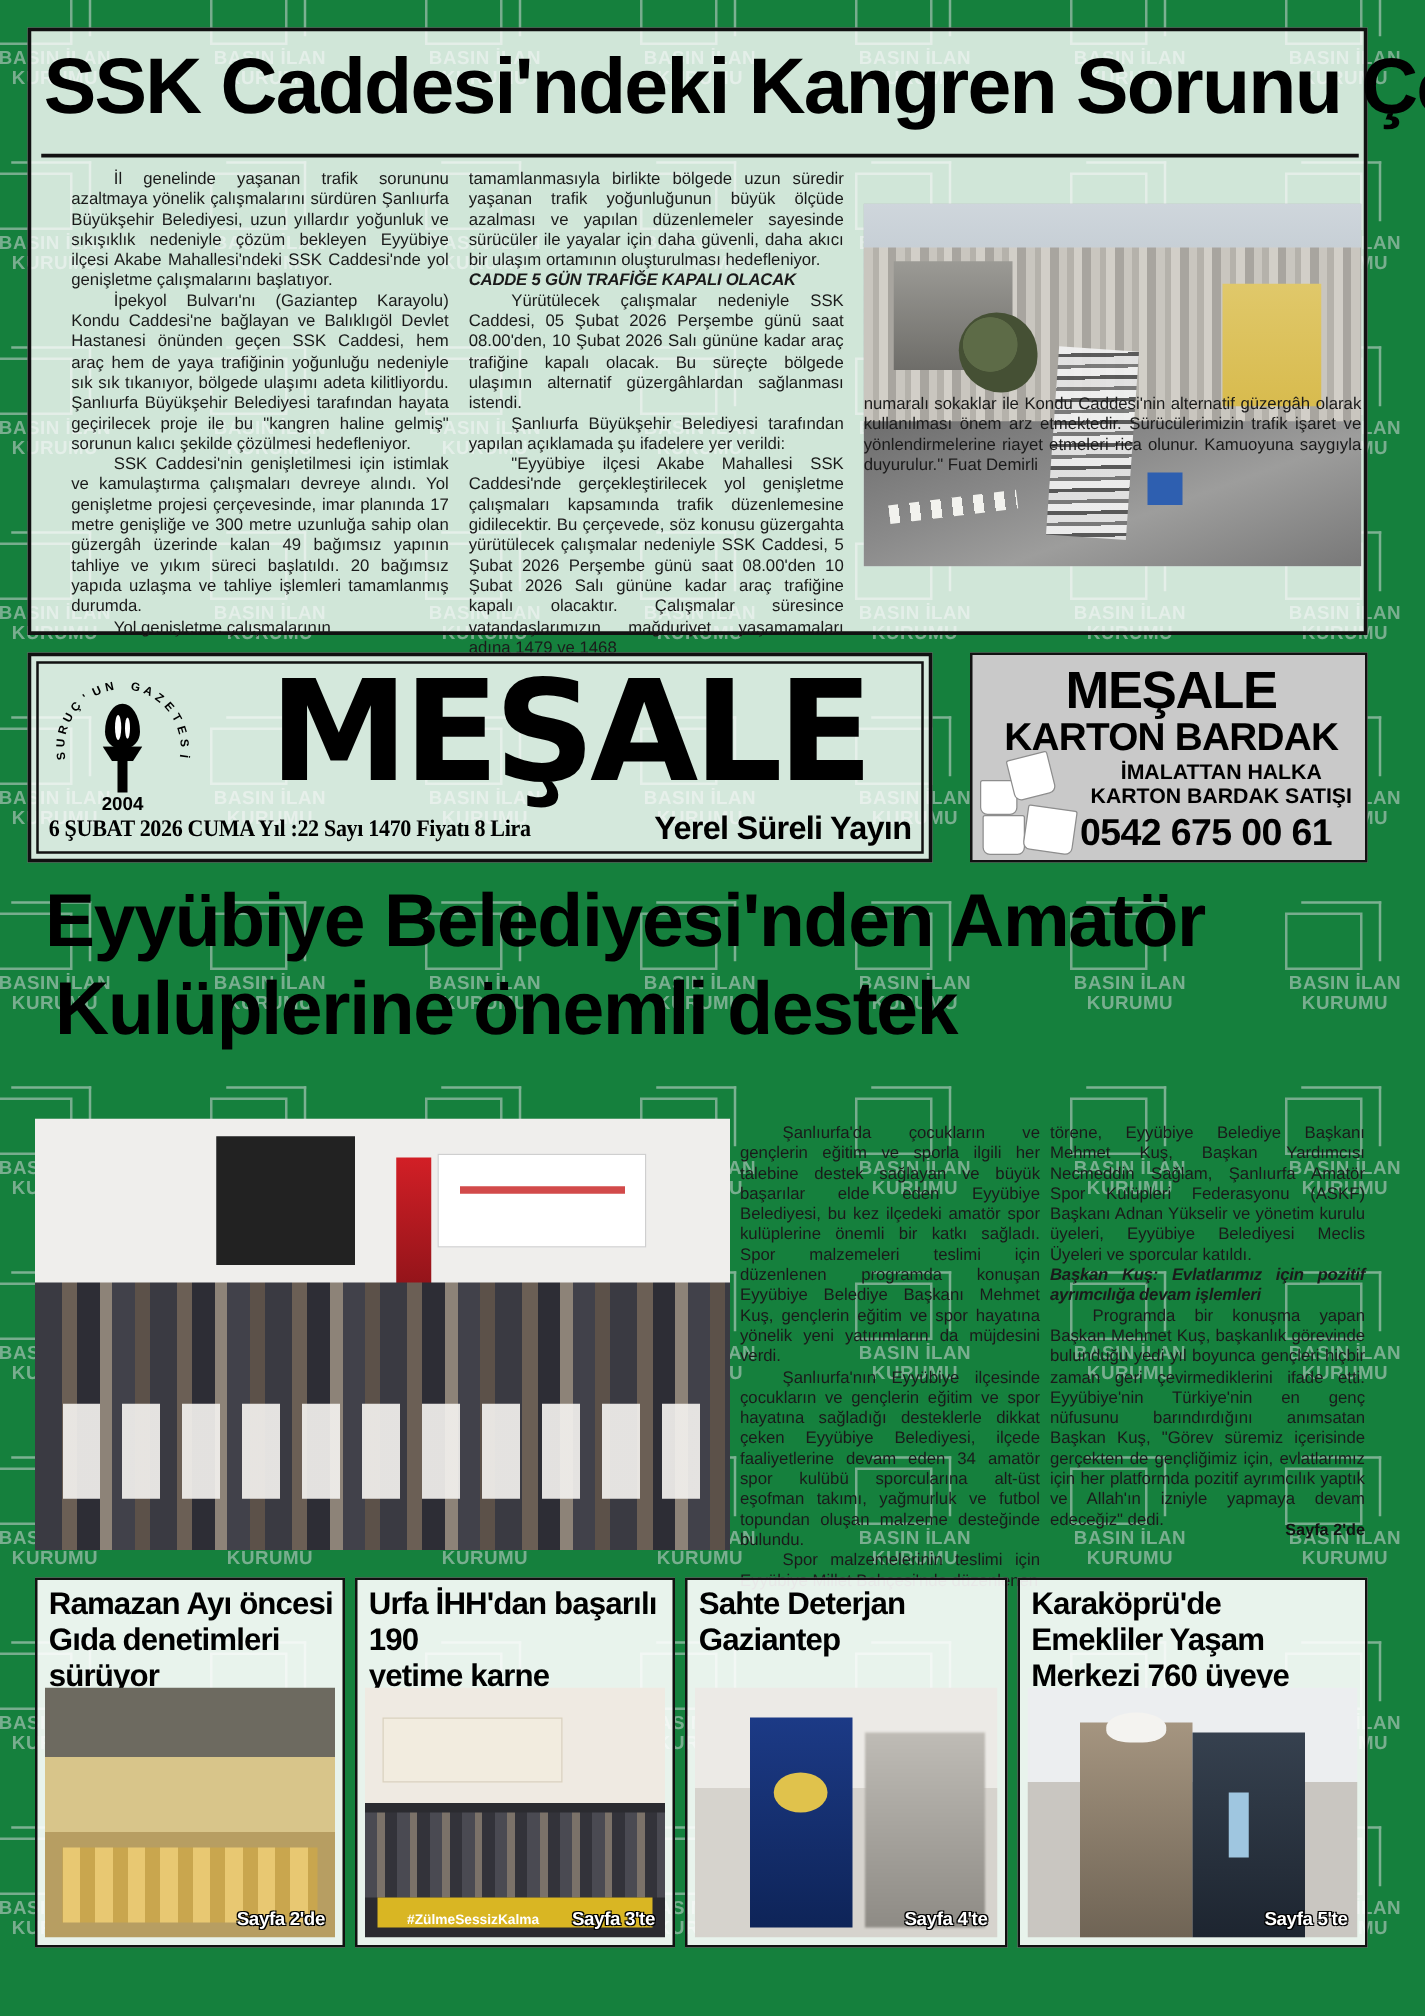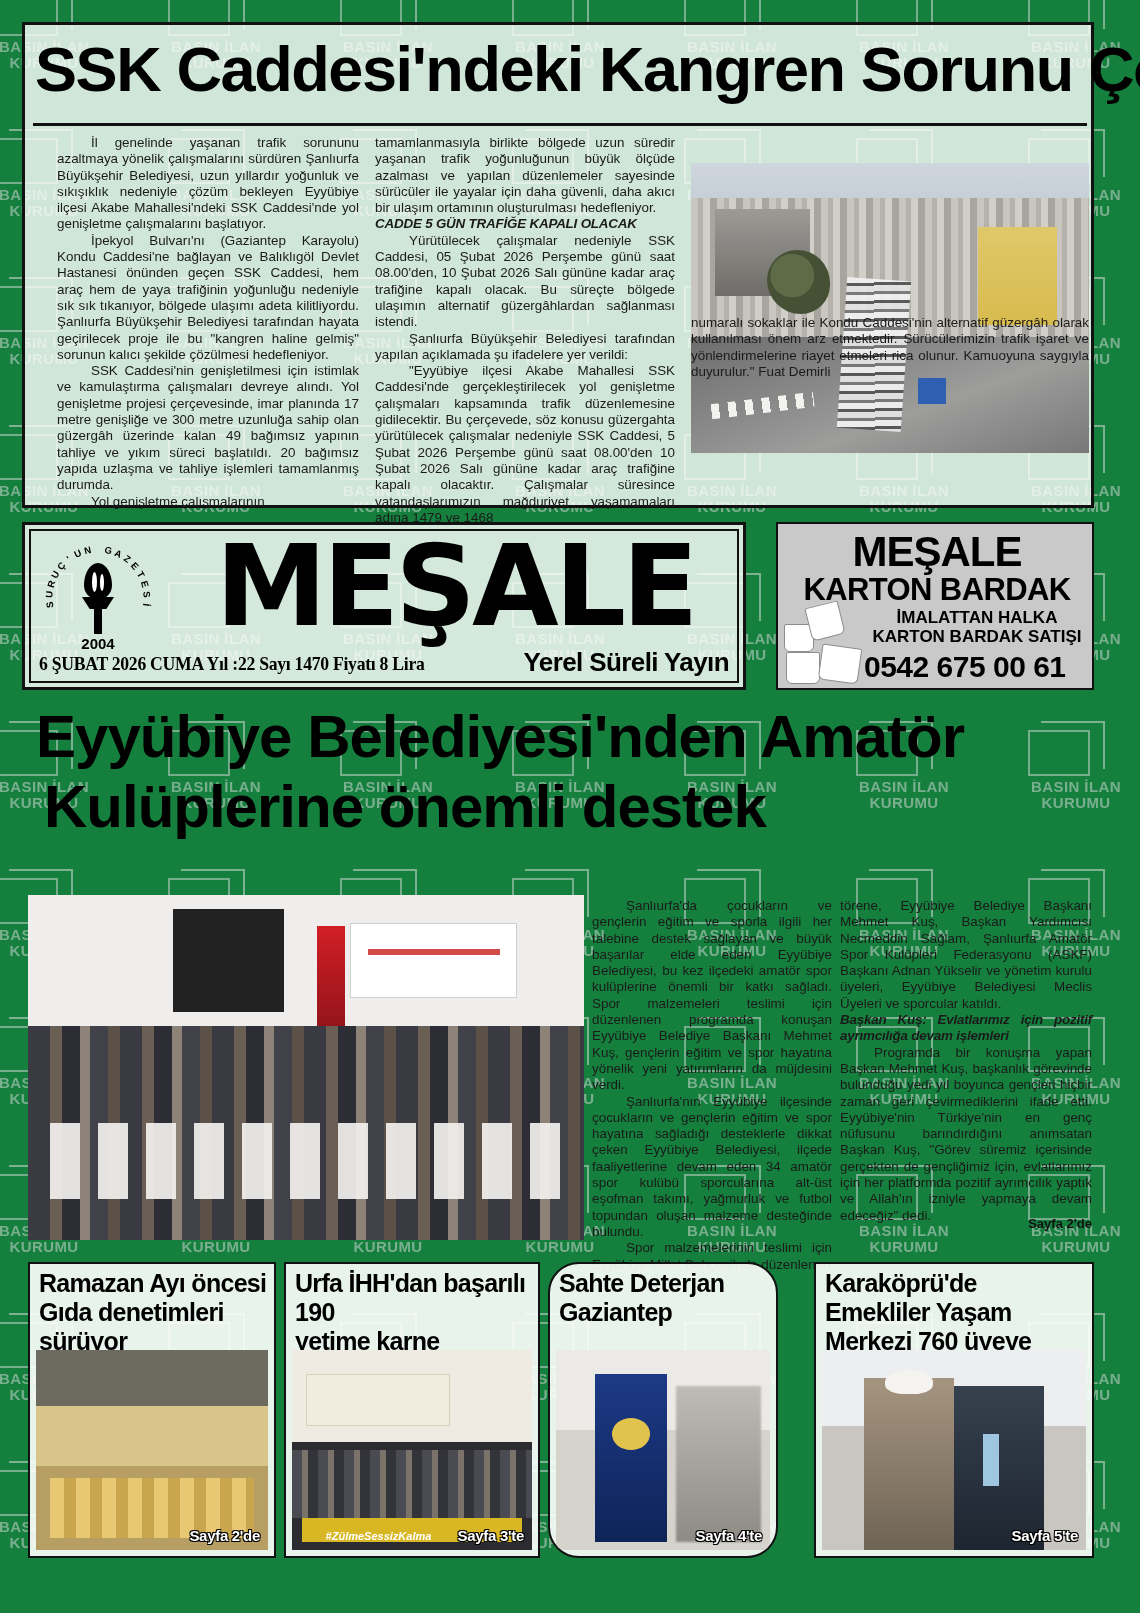--- a/index.html
+++ b/index.html
@@ -278,21 +278,21 @@
 
   
   .bbox {
     position: absolute; top: 1262px; height: 296px;
     border: 2px solid #111;
     background: rgba(255,255,255,0.9);
     overflow: hidden; z-index: 2;
   }
   .b1 { left: 28px;  width: 248px; }
   .b2 { left: 284px; width: 256px; }
-  .b3 { left: 548px; width: 230px; border-radius: 31px; }
+  .b3 { left: 548px; width: 258px; }
   .b4 { left: 814px; width: 280px; }
 
   .bbox h3 {
     position: absolute; left: 9px; top: 5px; right: 6px;
     font-size: 25px; line-height: 29px; font-weight: bold;
     color: #000; letter-spacing: -0.7px;
   }
   .bbox .bphoto {
     position: absolute; left: 6px; right: 6px; bottom: 6px; height: 200px;
     overflow: hidden;
@@ -327,21 +327,21 @@
       background:#9fc6e0; }
 
   .pgref {
     position: absolute; right: 8px; bottom: 6px;
     font-size: 15px; font-weight: bold; color: #fff;
     text-shadow: 1px 1px 0 #000, -1px 1px 0 #000, 1px -1px 0 #000, -1px -1px 0 #000;
     letter-spacing: -0.3px;
   }
   .hashtag {
     position: absolute; left: 14%; bottom: 8px;
-    font-size: 11px; font-weight: bold; color: #fff; font-style: italic;
+    font-size: 11px; font-weight: bold; color: #fff;
   }
 </style>
 </head>
 <body>
 
 <div id="page">
 
   <div class="wm-layer" id="wmLayer">
       <div class="wm" style="left: -20px; top: -10px;">
         <div class="cube"></div>

